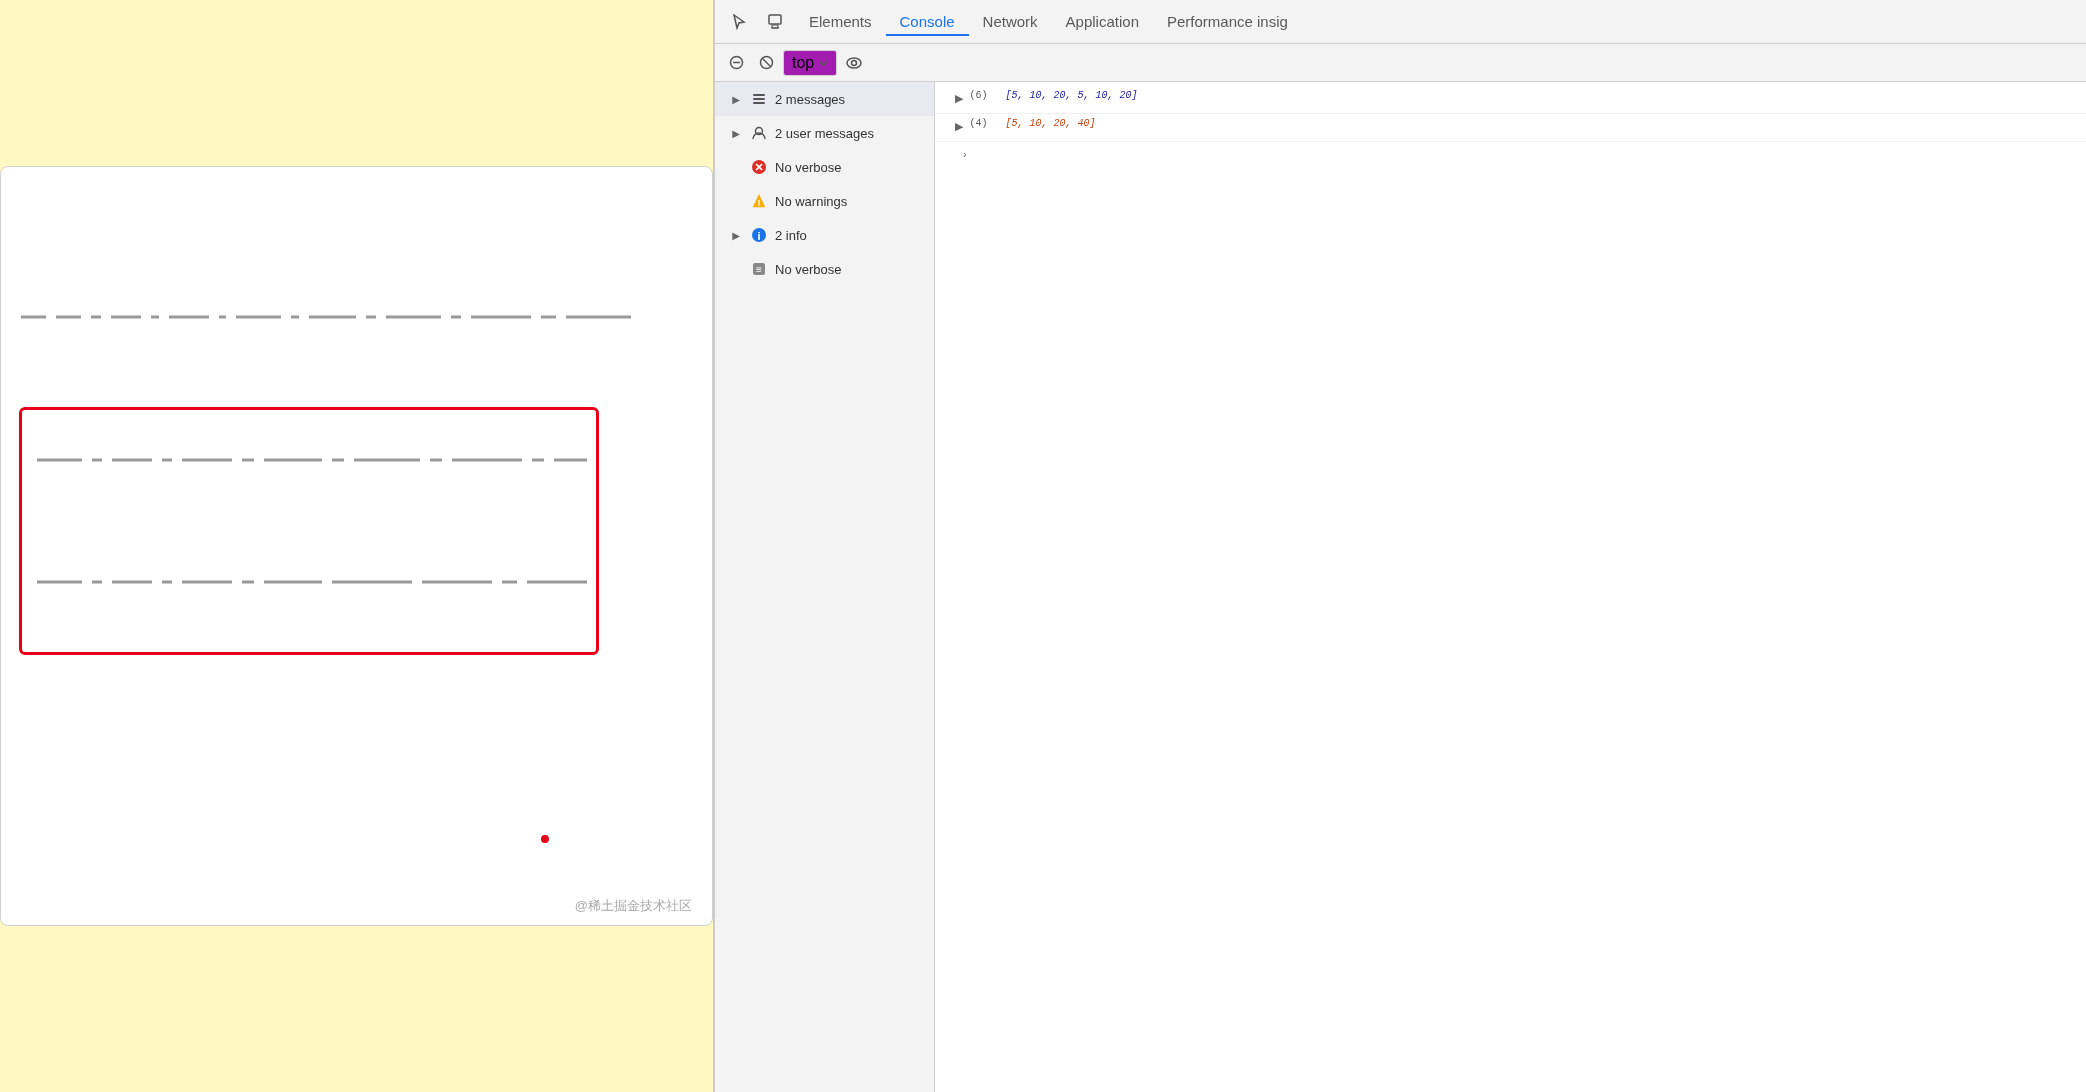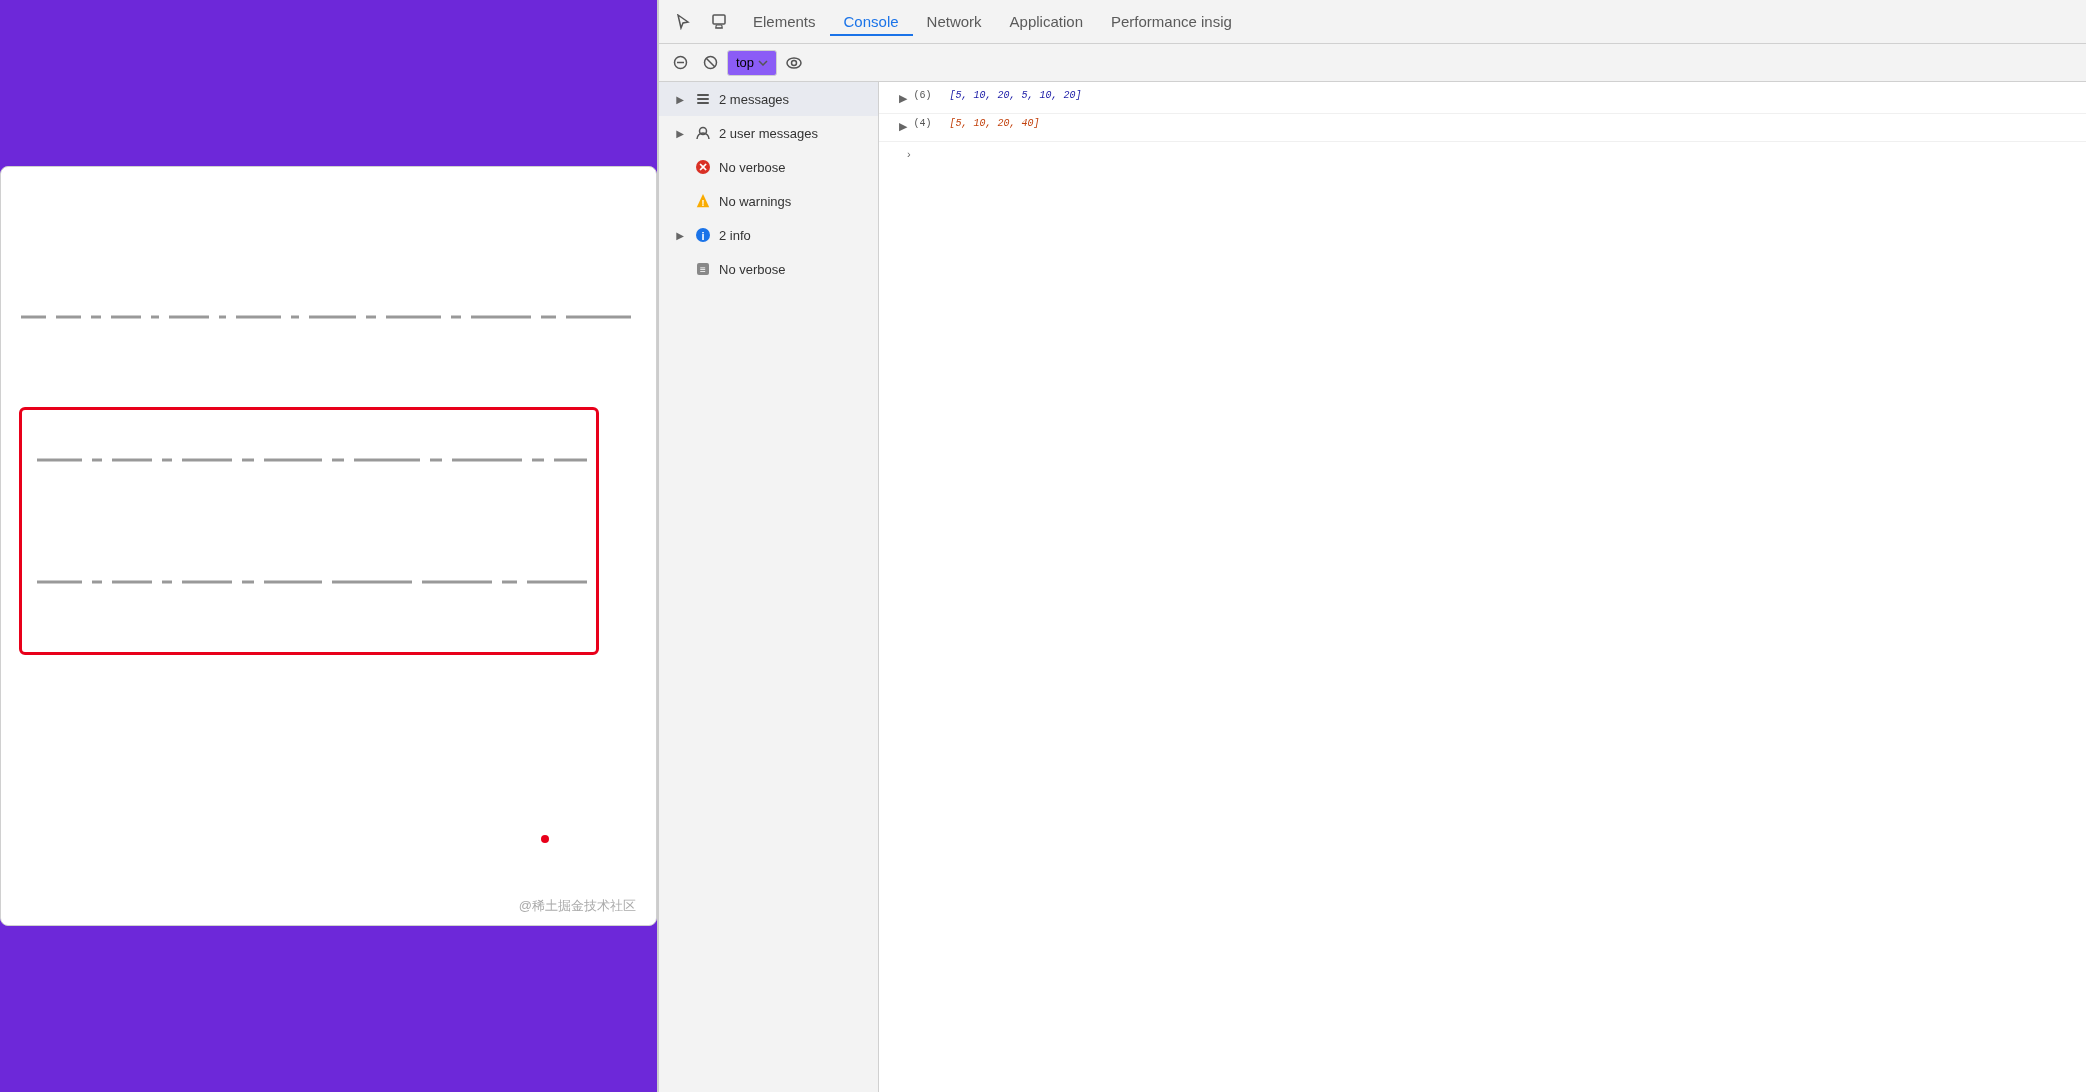--- a/index.html
+++ b/index.html
@@ -7,23 +7,23 @@
       font-family: -apple-system, BlinkMacSystemFont, 'Segoe UI', sans-serif;
       display: flex;
       width: 2086px;
       height: 1092px;
       overflow: hidden;
       background: #f0f0f0;
     }
 
     
     .browser-viewport {
-      width: 658px;
+      width: 714px;
       height: 1092px;
-      background: #6d28d9;
+      background: #fef9c3;
       border-right: 1px solid #ccc;
       display: flex;
       align-items: center;
       justify-content: center;
       position: relative;
     }
 
     .canvas-area {
       width: 720px;
       height: 760px;
@@ -138,23 +138,23 @@
       color: #5a5a5a;
       font-size: 15px;
     }
 
     .top-dropdown {
       display: flex;
       align-items: center;
       padding: 3px 8px;
       border: 1px solid #d0d0d0;
       border-radius: 3px;
-      background: #8b5cf6;
-      cursor: pointer;
-      font-size: 13px;
+      background: #a21caf;
+      cursor: pointer;
+      font-size: 16px;
       gap: 4px;
       height: 26px;
     }
 
     .filter-input {
       flex: 1;
       height: 26px;
       border: 1px solid #d0d0d0;
       border-radius: 3px;
       padding: 0 8px;

